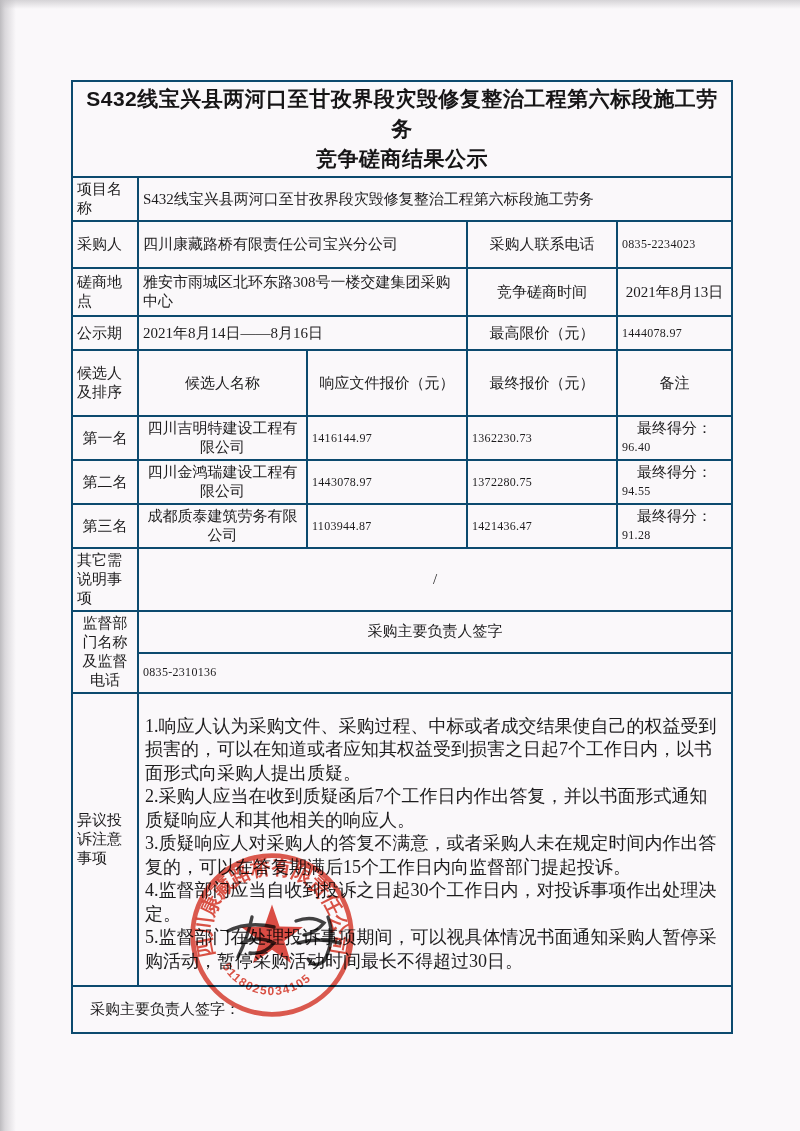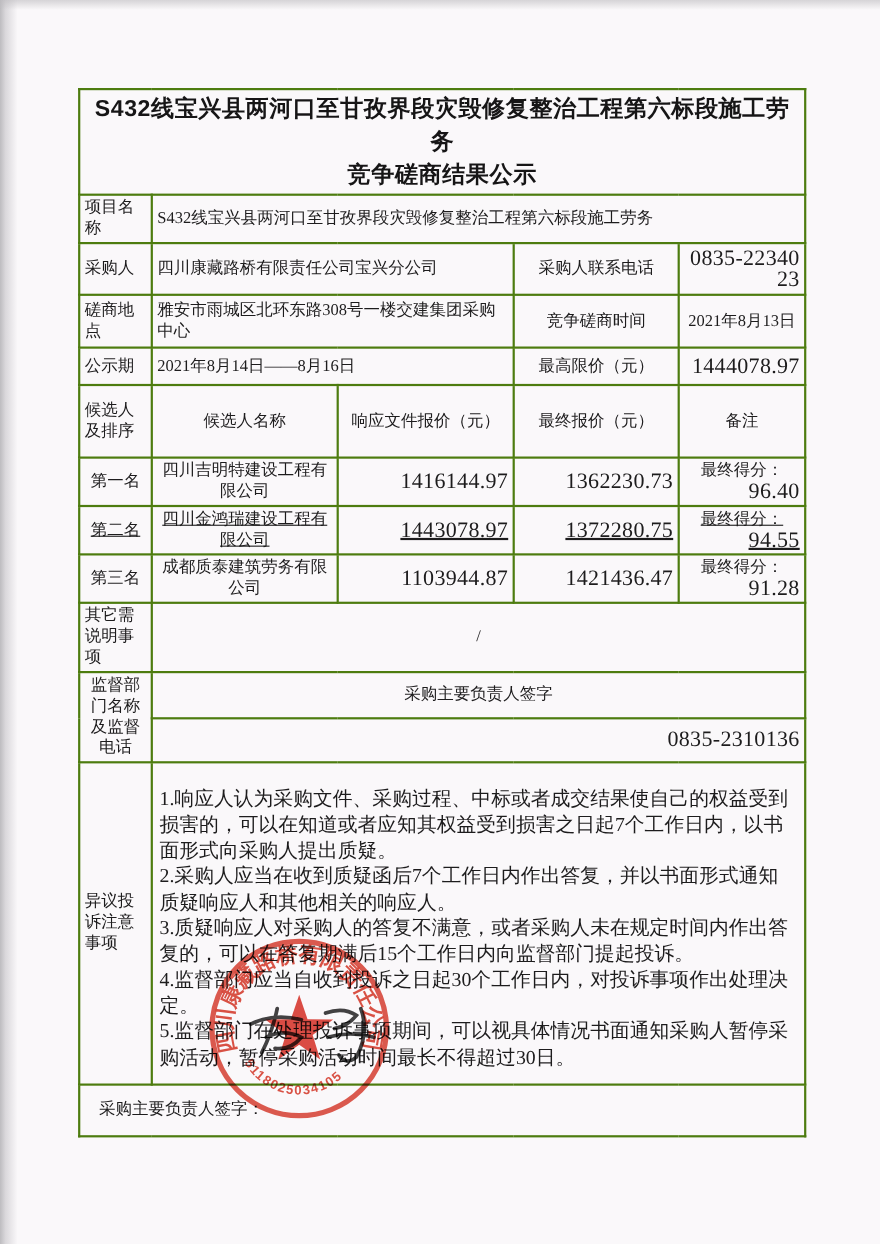--- a/index.html
+++ b/index.html
@@ -21,52 +21,52 @@
     position:absolute; left:0; top:0; right:0; height:9px;
     background:linear-gradient(180deg,#bdbbbf 0px,rgba(250,248,250,0) 9px);
     opacity:.6;
   }
   table.result {
     position:absolute; left:71px; top:80px;
     width:660px; table-layout:fixed;
     border-collapse:collapse;
   }
   td {
-    border:2px solid #4d7c0f;
+    border:2px solid #0c4a6e;
     padding:2px 4px;
     font-size:15px;
     vertical-align:middle;
     line-height:19px;
     word-break:break-all;
   }
   .r-title  { height:81px; }
   .r-proj   { height:38px; }
   .r-purch  { height:47px; }
   .r-venue  { height:48px; }
   .r-pub    { height:34px; }
   .r-chead  { height:66px; }
   .r-c1     { height:42px; }
-  .r-c2     { height:41px;text-decoration:underline; }
+  .r-c2     { height:41px; }
   .r-c3     { height:42px; }
   .r-other  { height:38px; }
   .r-sup1   { height:39px; }
   .r-sup2   { height:38px; }
   .r-comp   { height:293px; }
   .r-sign   { height:47px; }
   .title-cell { text-align:center; vertical-align:middle; }
   .title-line {
     font-family:"Liberation Sans", sans-serif;
     font-weight:bold; font-size:21px; line-height:30px;
     letter-spacing:0.5px; color:#161516;
   }
   .lbl   { text-align:left; }
   .lbl-c { text-align:center; }
   .val-l { text-align:left; }
   .ctr   { text-align:center; }
-  .num   { font-family:"Liberation Serif", serif; font-size:20px; letter-spacing:0.3px; text-align:right;border-radius:12px; }
+  .num   { font-family:"Liberation Serif", serif; font-size:12px; letter-spacing:0.3px; text-align:left;border-radius:12px; }
   .remark { text-align:center; line-height:19px; }
   .complaint-cell { vertical-align:bottom; padding:6px 8px 12px 6px; }
   .complaint-item { font-size:18px; line-height:23.5px; text-align:left; }
   .sign-cell { text-align:left; padding-left:17px; }
   .seal {
     position:absolute; left:186px; top:849px; width:172px; height:172px;
     mix-blend-mode:multiply; opacity:.92;
   }
   .signature {
     position:absolute; left:218px; top:903px; width:145px; height:72px;

